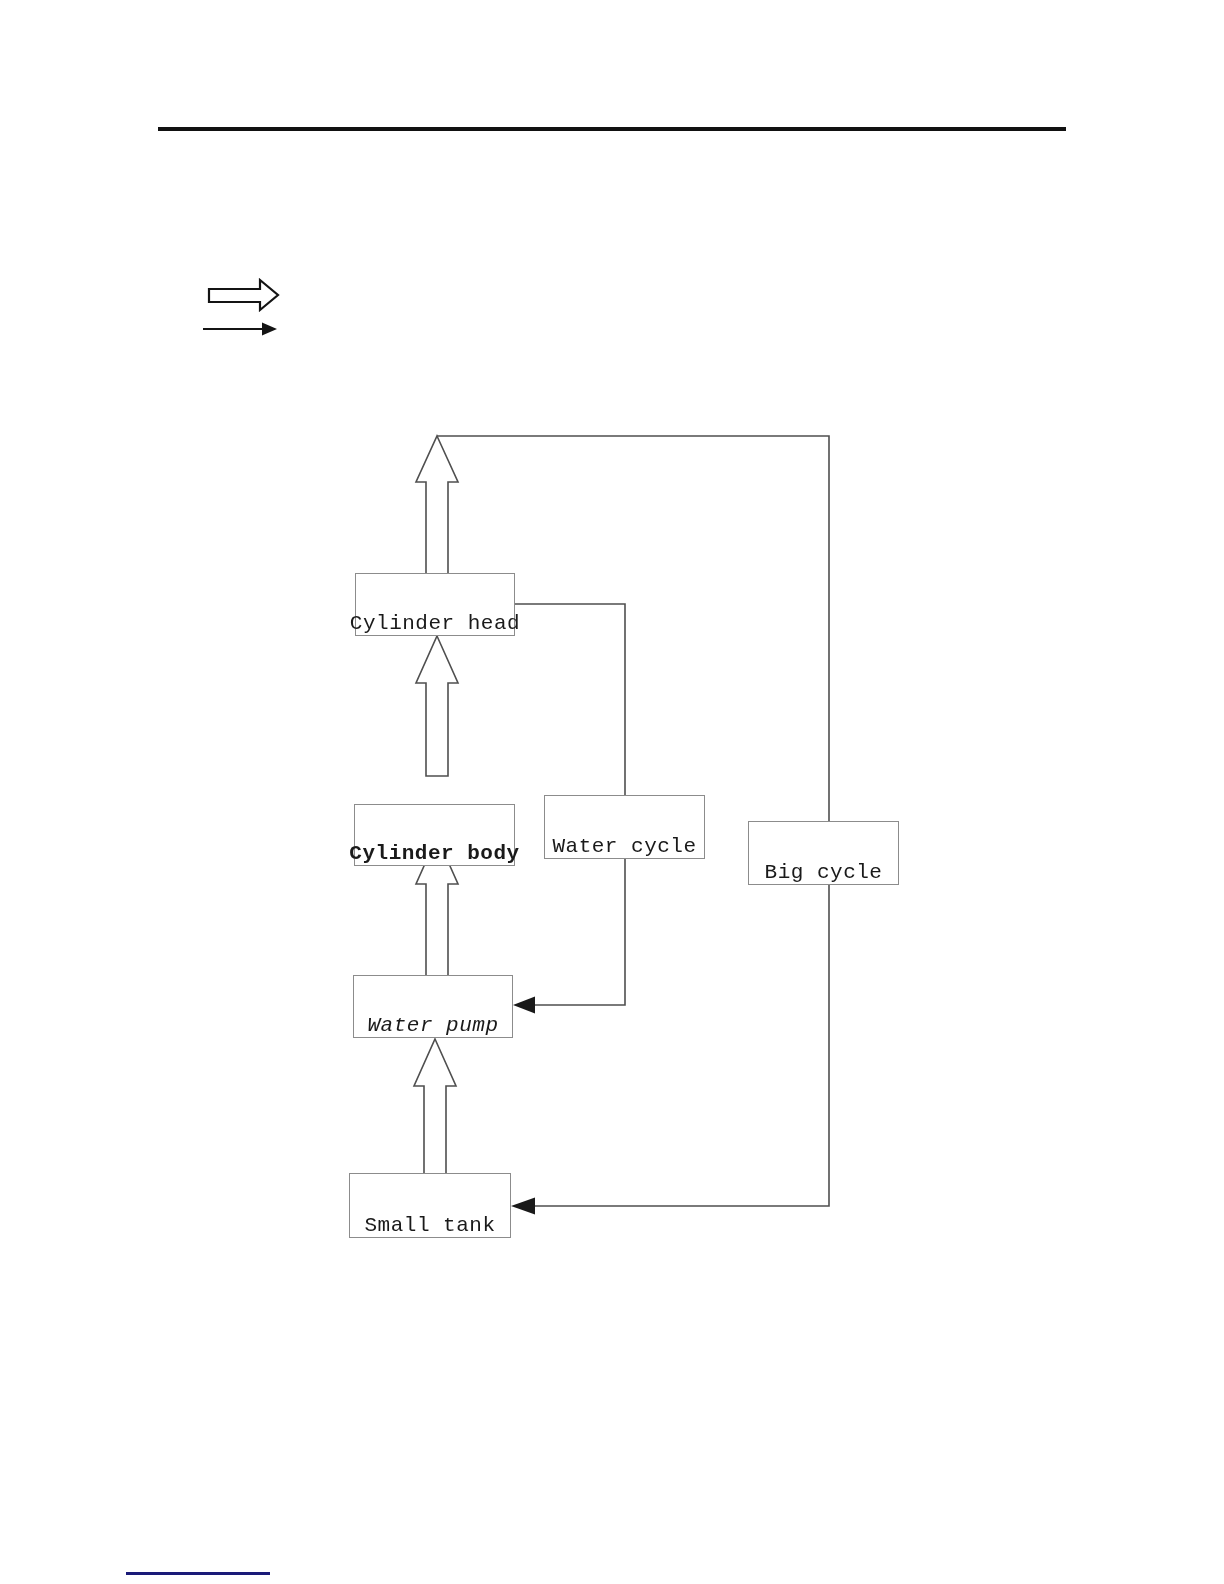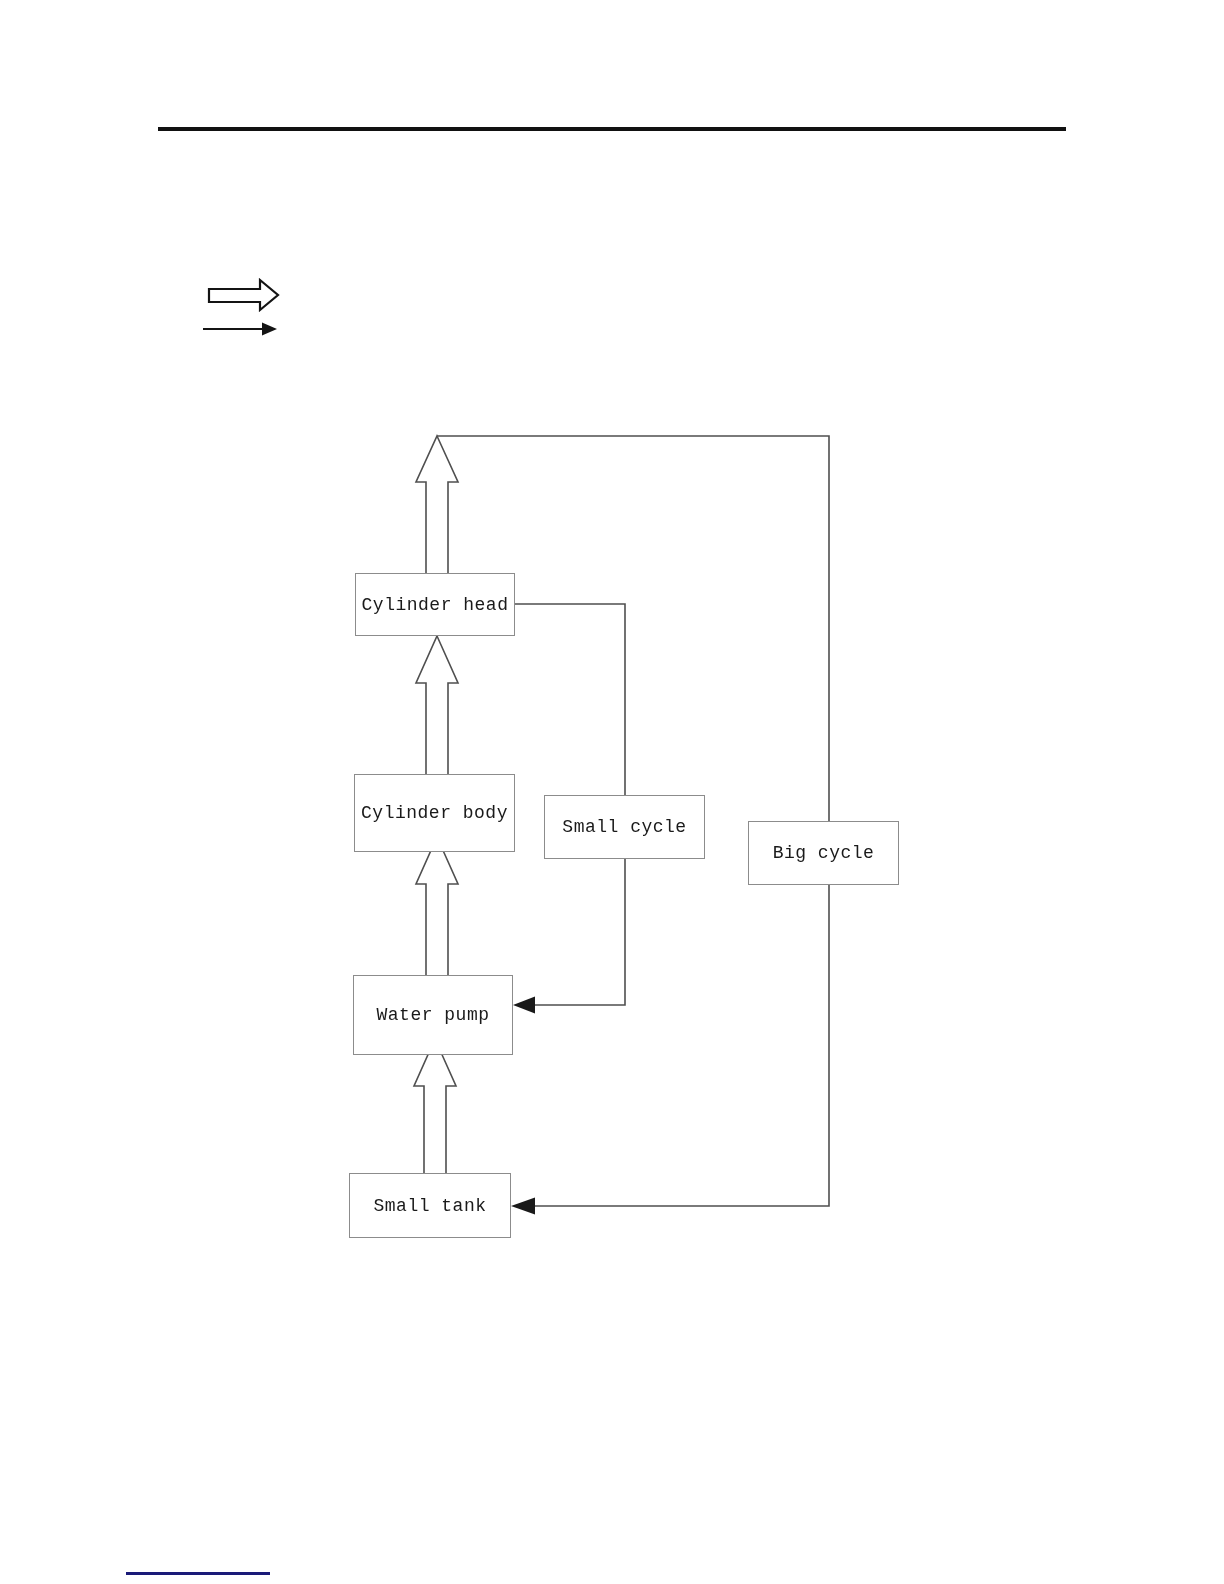--- a/index.html
+++ b/index.html
@@ -21,30 +21,30 @@
     position: absolute;
     left: 0; top: 0;
     width: 1224px; height: 1584px;
   }
   .node {
     position: absolute;
     background: #ffffff;
     border: 1.5px solid #8c8c8c;
     box-sizing: border-box;
     display: flex;
-    align-items: center;
+    align-items: flex-end;
     justify-content: center;
-    font-size: 18px;
+    font-size: 21px;
     letter-spacing: 0.5px;
     color: #1a1a1a;
     white-space: nowrap;
   }
   #node-cylinder-head { left: 355px; top: 573px; width: 160px; height: 63px; }
-  #node-cylinder-body { left: 354px; top: 774px; width: 161px; height: 78px; }
-  #node-water-pump    { left: 353px; top: 975px; width: 160px; height: 80px; }
+  #node-cylinder-body { left: 354px; top: 804px; width: 161px; height: 62px; font-weight: bold; }
+  #node-water-pump    { left: 353px; top: 975px; width: 160px; height: 63px; font-style: italic; }
   #node-water-tank    { left: 349px; top: 1173px; width: 162px; height: 65px; }
   #node-small-cycle   { left: 544px; top: 795px; width: 161px; height: 64px; }
   #node-big-cycle     { left: 748px; top: 821px; width: 151px; height: 64px; }
   #footer-link-line {
     position: absolute;
     left: 126px; top: 1572px;
     width: 144px; height: 3px;
     background: #1a1a78;
   }
 </style>
@@ -84,21 +84,21 @@
 
   <div class="node" id="node-water-pump">
     <span>Water pump</span>
   </div>
 
   <div class="node" id="node-water-tank">
     <span>Small tank</span>
   </div>
 
   <div class="node" id="node-small-cycle">
-    <span>Small cycle</span>
+    <span>Water cycle</span>
   </div>
 
   <div class="node" id="node-big-cycle">
     <span>Big cycle</span>
   </div>
 
   <div id="footer-link-line"></div>
 
 </div>
 

